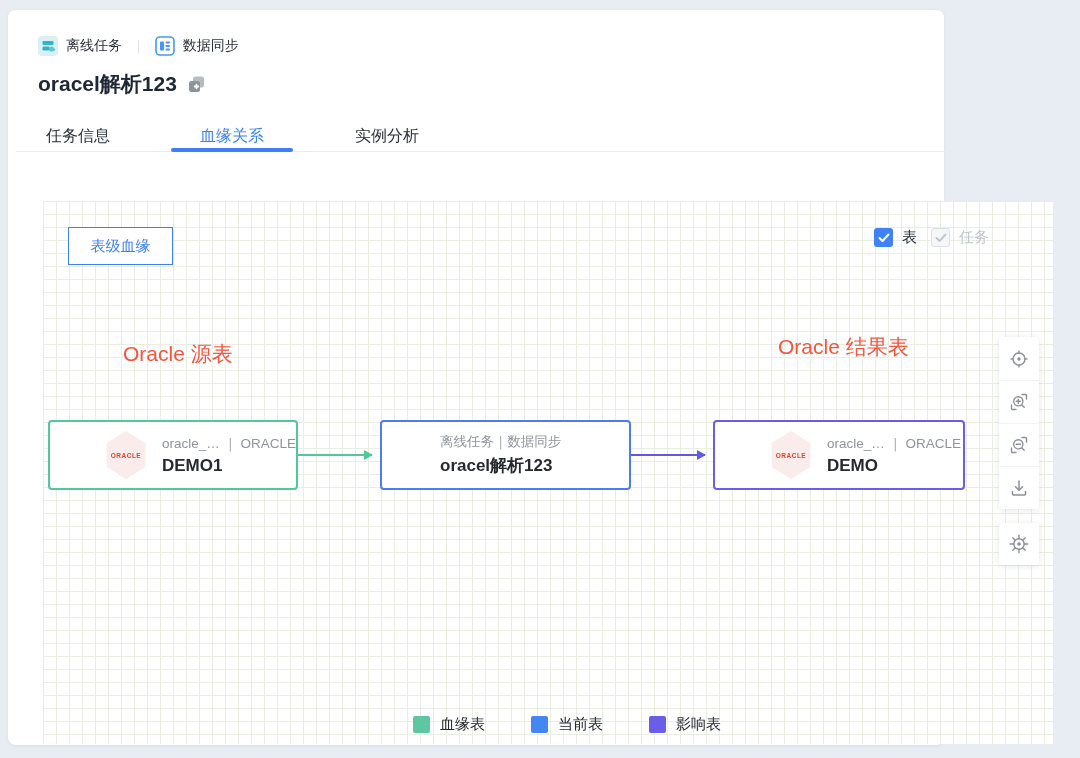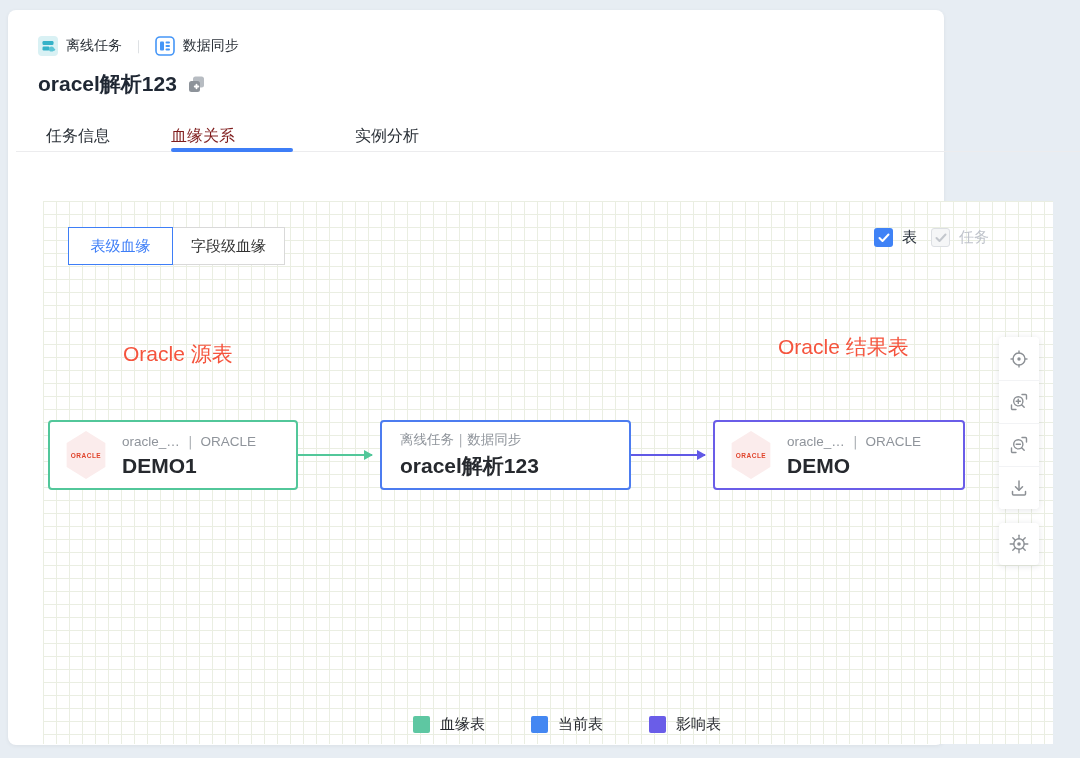--- a/index.html
+++ b/index.html
@@ -13,21 +13,21 @@
   .breadcrumb { position:absolute; left:30px; top:26px; display:flex; align-items:center; gap:8px;
                 font-size:14px; color:#2b3138; }
   .bc-sep { color:#d6dade; font-size:13px; margin:0 2px; }
   .bc-icon { width:20px; height:20px; display:inline-flex; }
   .title-row { position:absolute; left:30px; top:60px; display:flex; align-items:center; gap:10px; }
   .page-title { font-size:21px; font-weight:bold; color:#1f2733; }
 
   
   .tab { position:absolute; top:116px; font-size:16px; color:#2b3138; cursor:pointer; }
   .tab.t1 { left:38px; }
-  .tab.t2 { left:163px; width:122px; text-align:left; color:#7f1d1d; }
+  .tab.t2 { left:163px; width:122px; text-align:center; color:#3b82f6; }
   .tab.t3 { left:318px; width:122px; text-align:center; }
   .tab-underline { position:absolute; left:163px; top:138px; width:122px; height:4px;
                    background:#3e7ef7; border-radius:2px; z-index:2; }
   .tab-divider { position:absolute; left:8px; top:141px; width:1064px; height:1px; background:#ececee; }
 
   
   .canvas { position:absolute; left:35px; top:175px; width:1010px; height:543px; background:#ffffff;
             background-image:linear-gradient(to right,#eaeee2 1px,transparent 1px),
                              linear-gradient(to bottom,#eaeee2 1px,transparent 1px);
             background-size:13px 13px;margin-top:16px; }
@@ -49,32 +49,32 @@
   .filter-item.disabled { color:#c0c4cc; }
 
   
   .annotation { position:absolute; font-size:21px; color:#f5543d; white-space:nowrap; }
   .ann-source { left:80px; top:139px; }
   .ann-task   { left:378px; top:126px; }
   .ann-result { left:735px; top:132px; }
 
   
   .node { position:absolute; top:219px; height:70px; background:#fff; border-radius:4px;
-          display:flex; align-items:center; cursor:pointer; }
+          display:flex; align-items:center; cursor:pointer;padding-left:40px; }
   .node-source { left:5px;   width:250px; border:2px solid #52c79a; }
   .node-task   { left:337px; width:251px; border:2px solid #4c7cf0; }
   .node-result { left:670px; width:252px; border:2px solid #6a5de8; }
   .hexagon { width:44px; height:48px; margin-left:14px; background:#fbecec;
              clip-path:polygon(50% 0%,94% 25%,94% 75%,50% 100%,6% 75%,6% 25%);
              display:flex; align-items:center; justify-content:center; flex:none; }
   .hex-text { font-size:6.5px; font-weight:bold; color:#e0442c; letter-spacing:.5px; }
   .node-texts { margin-left:14px; display:flex; flex-direction:column; gap:3px; min-width:0; }
   .node-task .node-texts { margin-left:18px; }
   .node-sub { font-size:13.5px; color:#8f949b; white-space:nowrap; }
-  .node-name { font-size:21px; font-weight:bold; color:#26292e; white-space:nowrap; }
+  .node-name { font-size:17px; font-weight:bold; color:#26292e; white-space:nowrap; }
 
   
   .edge { position:absolute; top:253px; height:2px; }
   .edge .shaft { position:absolute; left:0; top:0; height:2px; width:100%; }
   .edge .head { position:absolute; right:-1px; top:-4px; width:0; height:0;
                 border-top:5px solid transparent; border-bottom:5px solid transparent; }
   .edge-1 { left:255px; width:74px; }
   .edge-1 .shaft { background:#52c79a; }
   .edge-1 .head { border-left:9px solid #52c79a; }
   .edge-2 { left:588px; width:74px; }
@@ -143,21 +143,20 @@
     <div class="tab t1">任务信息</div>
     <div class="tab t2">血缘关系</div>
     <div class="tab t3">实例分析</div>
     <div class="tab-underline"></div>
     <div class="tab-divider"></div>
 
     <div class="canvas">
 
       <div class="toggle-group">
         <div class="toggle-btn active">表级血缘</div>
-        <div class="toggle-btn inactive">字段级血缘</div>
       </div>
 
       <div class="filters">
         <div class="filter-item">
           <span class="checkbox checked">
             <svg width="12" height="10" viewBox="0 0 12 10">
                 <polyline points="1.5,5 4.5,8 10.5,1.5" fill="none" stroke="#ffffff" stroke-width="2" stroke-linecap="round" stroke-linejoin="round"></polyline>
               </svg>
           </span>
           <span>表</span>

